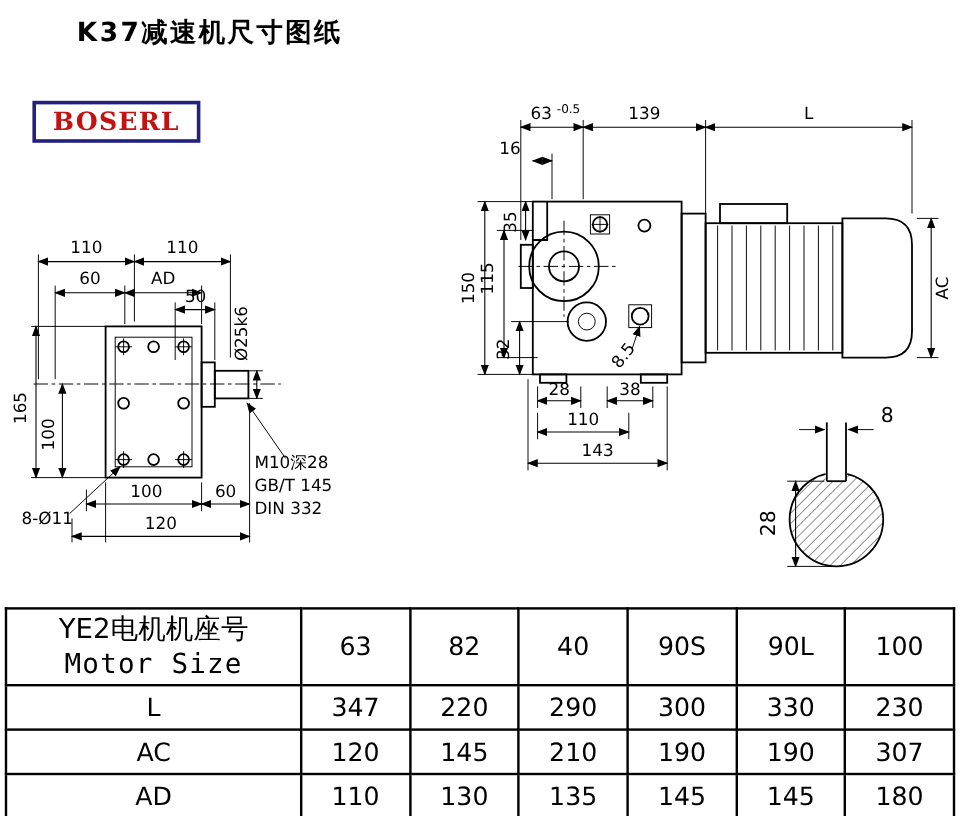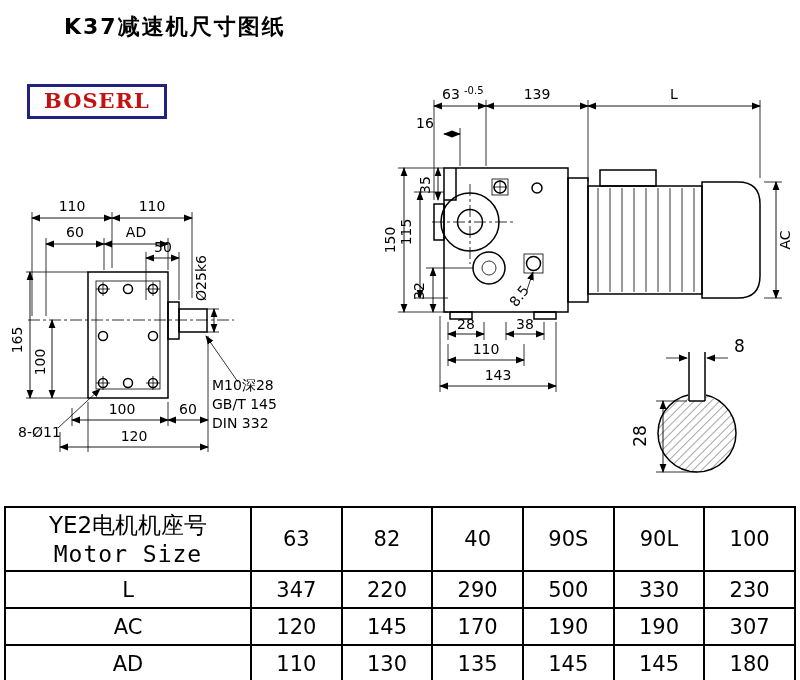--- a/index.html
+++ b/index.html
@@ -240,29 +240,29 @@
       <td>40</td>
       <td>90S</td>
       <td>90L</td>
       <td>100</td>
     </tr>
     <tr class="row">
       <td>L</td>
       <td>347</td>
       <td>220</td>
       <td>290</td>
-      <td>500</td>
+      <td>300</td>
       <td>330</td>
       <td>230</td>
     </tr>
     <tr class="row">
       <td>AC</td>
       <td>120</td>
       <td>145</td>
-      <td>170</td>
+      <td>210</td>
       <td>190</td>
       <td>190</td>
       <td>307</td>
     </tr>
     <tr class="row">
       <td>AD</td>
       <td>110</td>
       <td>130</td>
       <td>135</td>
       <td>145</td>

